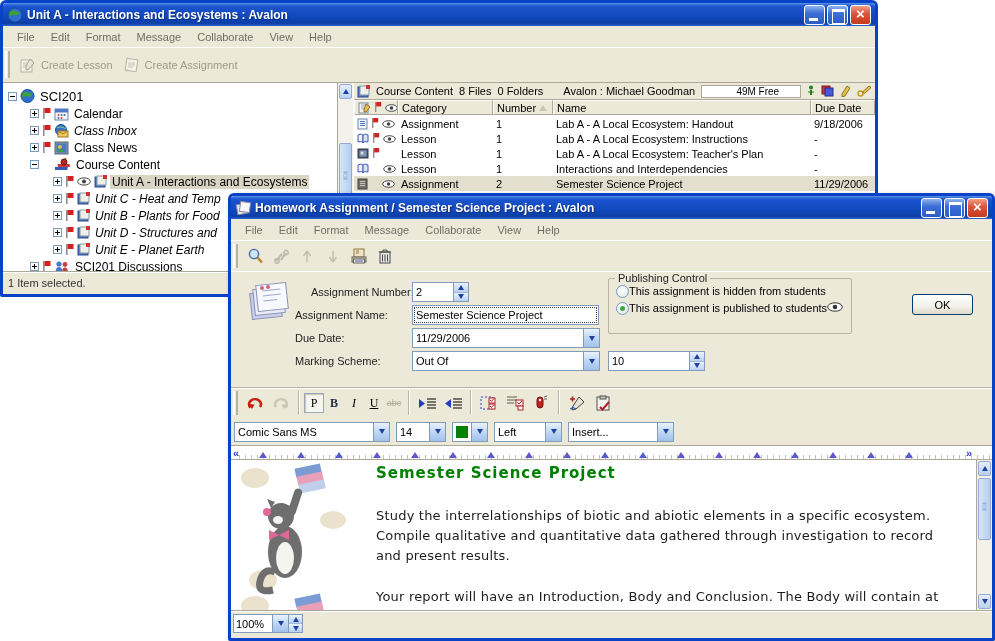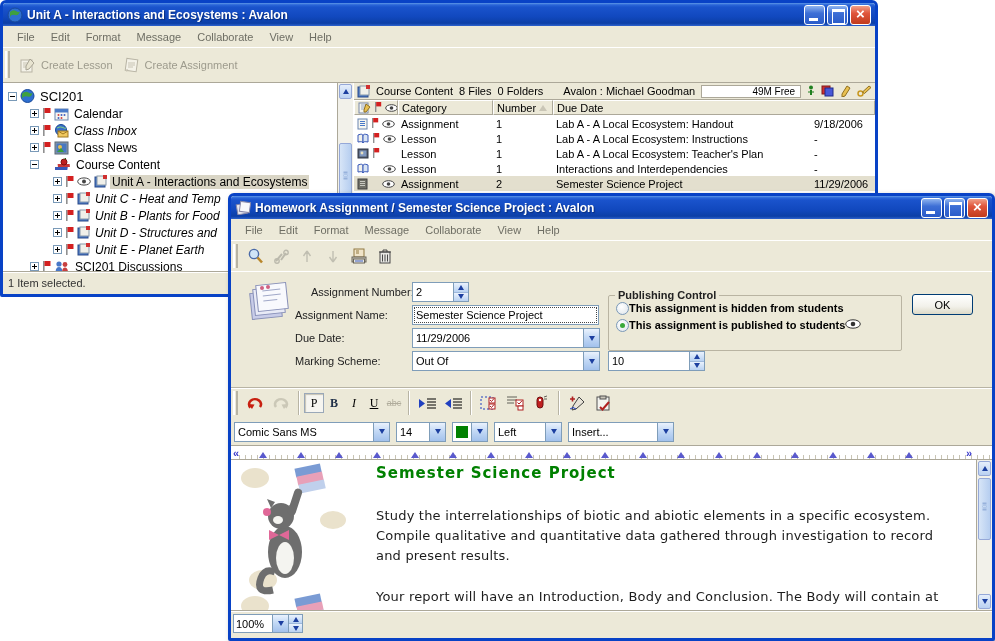--- a/index.html
+++ b/index.html
@@ -48,21 +48,21 @@
 .sc-thumb { position:absolute; left:1px; right:1px; border:1px solid #95A8D8; border-radius:2px;
   background:linear-gradient(90deg,#D7E5F7,#B6CEF0); }
 .sc-thumb::after { content:""; position:absolute; left:4px; right:4px; top:45%; height:1px; box-shadow:0 0 0 .5px #97B2DC, 0 3px 0 .5px #97B2DC, 0 -3px 0 .5px #97B2DC; }
 .tri { width:0; height:0; }
 .tri-up { border-left:3px solid transparent; border-right:3px solid transparent; border-bottom:5px solid #1C3FA0; }
 .tri-dn { border-left:3px solid transparent; border-right:3px solid transparent; border-top:5px solid #1C3FA0; }
 
 
 #filepane { position:absolute; left:351px; top:0; right:0; bottom:0; background:#fff; font-size:11px; }
 #fp-summary { position:absolute; left:0; right:0; top:0; height:17px; background:#ECE9D8; border-bottom:1px solid #ACA899; display:flex; align-items:center; gap:6px; padding:0 3px; white-space:nowrap; }
-#fp-free { width:100px; height:13px; background:#fff; border:1px solid #ACA899; text-align:right; padding:0 5px; font-size:10px; line-height:12px; }
+#fp-free { width:100px; height:13px; background:#fff; border:1px solid #ACA899; text-align:right; padding:0 21px; font-size:10px; line-height:12px; }
 #fp-cols { position:absolute; left:0; right:0; top:17px; height:15px; display:flex;text-align:right; }
 .colcell { background:#ECE9D8; border:1px solid; border-color:#FFF #ACA899 #ACA899 #FFF; display:flex; align-items:center; gap:3px; padding:0 3px; overflow:hidden; white-space:nowrap; }
 .frow { position:absolute; left:0; right:0; height:15px; display:flex; align-items:center; white-space:nowrap; }
 .frow.sel { background:#E3DFCE; }
 .fc { overflow:hidden; flex:none; display:flex; align-items:center; gap:3px; padding:0 3px; }
 .fc-icons { width:44px; }
 .fc-cat { width:95px; }
 .fc-num { width:60px; }
 .fc-name { width:258px; }
 .fc-due { width:62px; }
@@ -74,21 +74,21 @@
 .ticon { width:18px; height:18px; display:flex; align-items:center; justify-content:center; margin:0 4px; }
 #f-form { position:relative; height:116px; background:#ECE9D8; border-top:1px solid #fff; }
 .flabel { position:absolute; left:64px; font-size:11px; color:#222; height:20px; display:flex; align-items:center; }
 .xpfield { position:absolute; height:20px; background:#fff; border:1px solid #7F9DB9; display:flex; align-items:center; font-size:11px; }
 .xpfield .val { flex:1; padding:0 3px; overflow:hidden; white-space:nowrap; }
 .dd-btn { width:16px; align-self:stretch; border-left:1px solid #7F9DB9; background:linear-gradient(180deg,#EAF2FD,#C3D9F5 45%,#A2C1EC); display:flex; align-items:center; justify-content:center; }
 .spin-btns { width:15px; align-self:stretch; display:flex; flex-direction:column; border-left:1px solid #7F9DB9; }
 .spin-btns > div { flex:1; background:linear-gradient(180deg,#EAF2FD,#B9D2F2); display:flex; align-items:center; justify-content:center; }
 .spin-btns > div:first-child { border-bottom:1px solid #9DB8DC; }
 .focusdot { outline:1px dotted #444; outline-offset:-3px; }
-#pub-group { position:absolute; left:377px; top:17px; width:294px; height:62px; border:1px solid #B9B4A2; border-radius:2px;font-weight:bold; }
+#pub-group { position:absolute; left:377px; top:0; width:244px; height:62px; border:1px solid #B9B4A2; border-radius:2px; }
 #pub-group legend { font-size:11px; color:#222; margin-left:6px; padding:0 3px; }
 .radio-row { display:flex; align-items:flex-start; padding:1px 0 3px 7px; font-size:11px; }
 .radio { width:13px; height:13px; flex:none; border-radius:50%; border:1px solid #7B99B8; background:radial-gradient(circle at 40% 35%,#fff,#DDE4EA); display:flex; align-items:center; justify-content:center; }
 .radio.on::after { content:""; width:5px; height:5px; border-radius:50%; background:#3AA93A; }
 #ok-btn { position:absolute; left:681px; top:22px; width:61px; height:21px; border:1px solid #003C74; border-radius:3px;
   background:linear-gradient(180deg,#FFFFFF,#F2F1EA 60%,#DDDAC8); font-size:11px; display:flex; align-items:center; justify-content:center; }
 #f-fmtbar { height:31px; border-top:1px solid #B8B4A4; box-shadow:inset 0 1px 0 #fff; }
 .fmt-letter { width:20px; height:20px; display:flex; align-items:center; justify-content:center; font-size:12px; }
 .pressed { border:1px solid #9AA8B8; background:#F6F5F0; box-shadow:inset 1px 1px 1px #C8C4B4; font-family:"Liberation Serif",serif; }
 #f-selrow { height:27px; display:flex; align-items:center; gap:6px; padding:0 3px; background:#ECE9D8; }
@@ -421,20 +421,21 @@
                 <ellipse cx="6.5" cy="4" rx="5.8" ry="3.3" fill="#fff" stroke="#444"></ellipse>
                 <circle cx="6.5" cy="4" r="1.8" fill="#444"></circle>
               </svg>
             </span>
         </div>
         <div class="colcell fc-cat">Category</div>
         <div class="colcell fc-num">
           <span>Number</span>
           <span class="tri" style="border-left:4px solid transparent;border-right:4px solid transparent;border-bottom:6px solid #CAC6B6;"></span>
         </div>
+        <div class="colcell fc-name">Name</div>
         <div class="colcell fc-due" style="flex:1;">Due Date</div>
       </div>
 
       <div class="frow" style="top:33px;">
         <span class="fc fc-icons">
           <span class="tico">
               <svg width="11" height="12">
                 <rect x="1" y="1" width="9" height="10" fill="#F6F6F0" stroke="#6A86B0"></rect>
                 <path d="M3 3.5 h5 M3 5.5 h5 M3 7.5 h5" stroke="#4878C8"></path>
               </svg>

